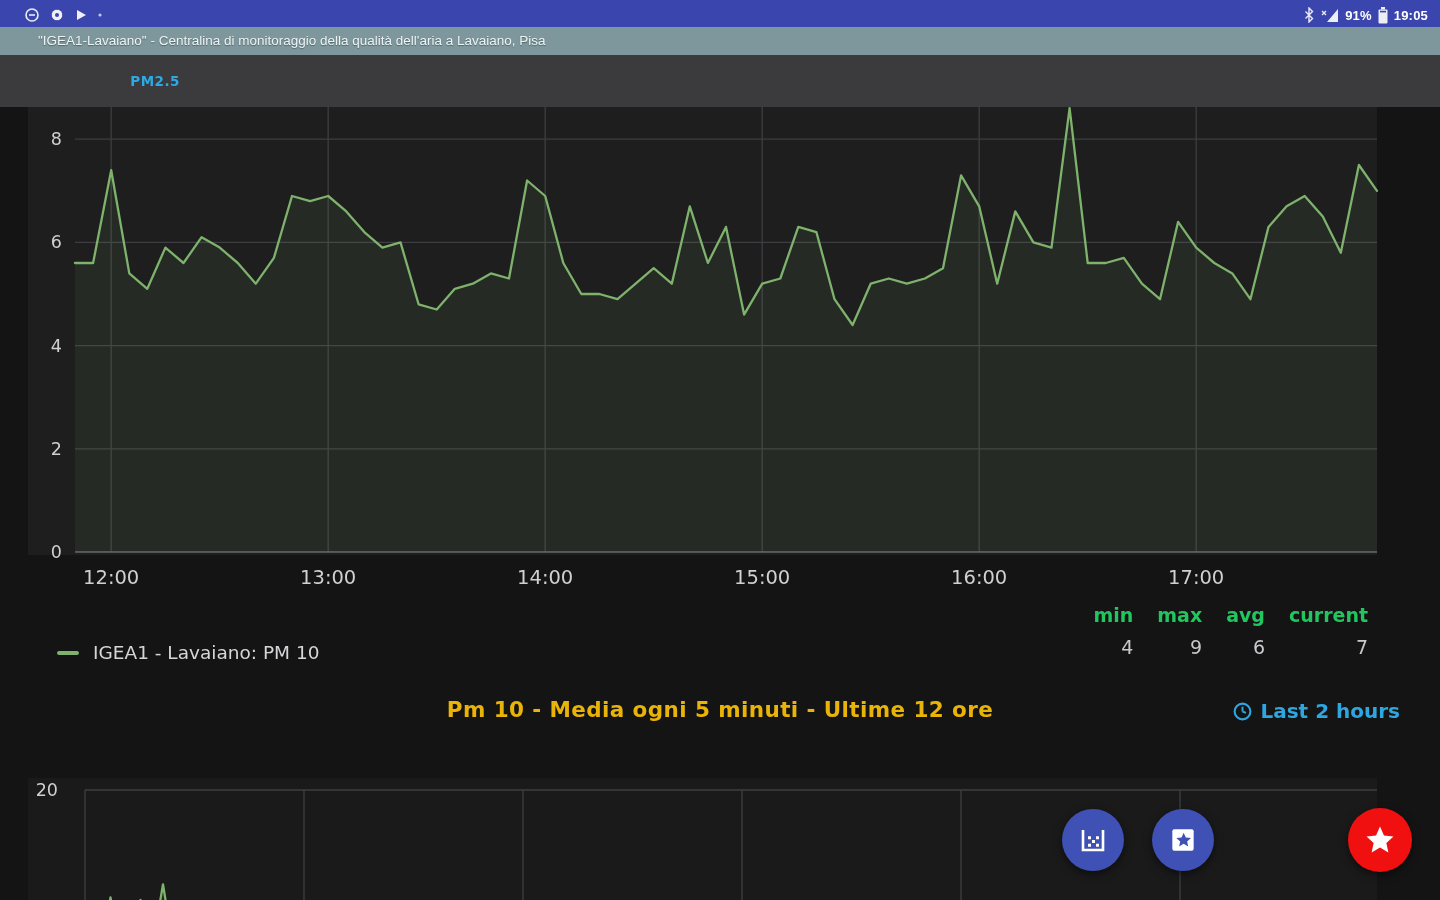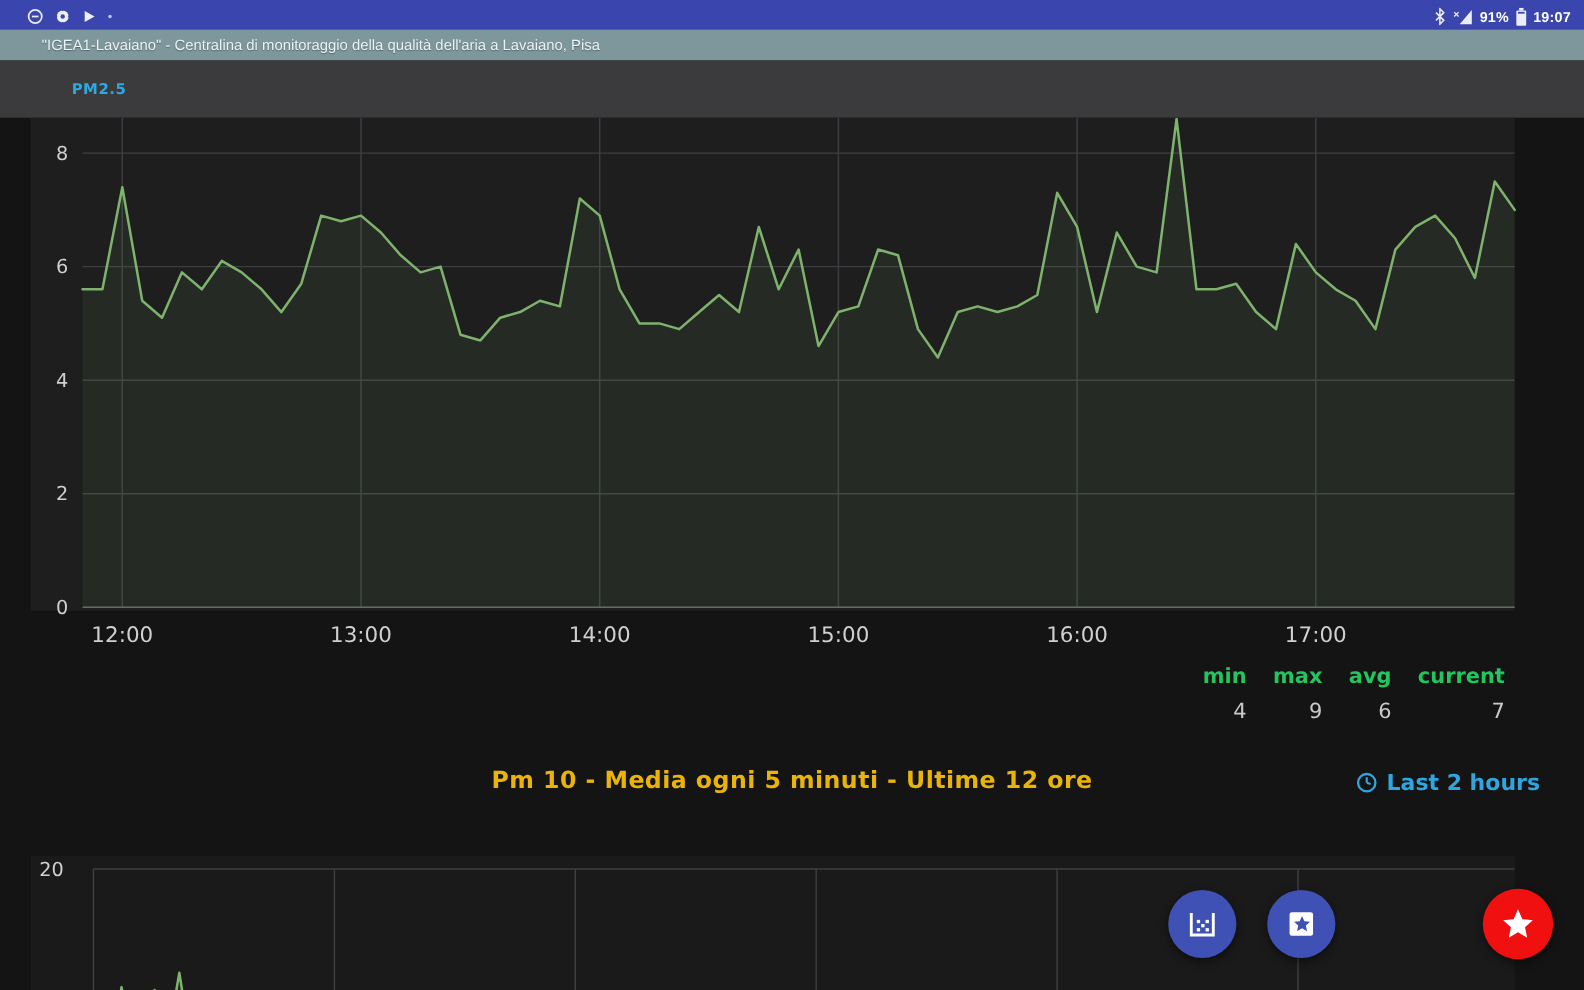--- a/index.html
+++ b/index.html
@@ -24,21 +24,21 @@
     background:#7e979c; color:#eef4f5; font-size:13.5px; line-height:28px;
     padding-left:38px; font-family:"Liberation Sans", sans-serif;
     text-shadow:0 1px 1px rgba(20,40,45,.45); white-space:nowrap;
   }
   
   .tab-bar {
     position:absolute; top:55px; left:0; width:1440px; height:52px;
     background:#3b3b3d; display:flex;
   }
   .tab {
-    width:180px; height:52px; display:flex; align-items:center; justify-content:center;
+    width:180px; height:52px; display:flex; align-items:center; justify-content:flex-end;
     color:#2fa9e4; font-weight:bold; font-size:13.5px; letter-spacing:.5px;
     position:relative; cursor:pointer;
   }
   .tab.active { color:#ffffff;margin-top:36px; }
   .tab-underline {
     position:absolute; left:0; bottom:0; width:100%; height:4px; background:#fdfdfd;
   }
   
   .chart-main  { position:absolute; top:107px; left:0; width:1440px; height:493px; }
   .chart-bottom{ position:absolute; top:778px; left:0; width:1440px; height:165px; }
@@ -113,21 +113,21 @@
           <line x1="1" y1="3" x2="5" y2="7"></line>
             <line x1="5" y1="3" x2="1" y2="7"></line>
         </g>
       </svg>
       <span class="sb-txt">91%</span>
       <svg width="10" height="17" viewBox="0 0 10 17">
         <rect x="3" y="0" width="4" height="2.5" fill="#ffffff" opacity=".9"></rect>
         <rect x="0.5" y="2.5" width="9" height="14" rx="1" fill="#ffffff" opacity=".9"></rect>
         <rect x="2" y="3.8" width="6" height="1.6" fill="#3a46ad"></rect>
       </svg>
-      <span class="sb-txt">19:07</span>
+      <span class="sb-txt">19:05</span>
     </div>
   </div>
 
   <div class="title-bar">
     <span>"IGEA1-Lavaiano" - Centralina di monitoraggio della qualità dell'aria a Lavaiano, Pisa</span>
   </div>
 
   <div class="tab-bar">
     <div class="tab">
       <span>PM2.5</span>
@@ -161,20 +161,24 @@
         <line x1="75" y1="135.39999999999998" x2="1377" y2="135.39999999999998" stroke="#3e3e42" stroke-width="1.3"></line>
         <text x="62" y="141.39999999999998" fill="#cfd0d2" font-size="17.5" text-anchor="end" font-family="DejaVu Sans, sans-serif">6</text>
         <line x1="75" y1="32.19999999999999" x2="1377" y2="32.19999999999999" stroke="#3e3e42" stroke-width="1.3"></line>
         <text x="62" y="38.19999999999999" fill="#cfd0d2" font-size="17.5" text-anchor="end" font-family="DejaVu Sans, sans-serif">8</text>
         <line x1="75" y1="445" x2="1377" y2="445" stroke="#67676c" stroke-width="1.5"></line>
         <polygon points="75.0,156.0 93.1,156.0 111.2,63.2 129.3,166.4 147.3,181.8 165.4,140.6 183.5,156.0 201.6,130.2 219.7,140.6 237.8,156.0 255.8,176.7 273.9,150.9 292.0,89.0 310.1,94.1 328.2,89.0 346.3,104.4 364.3,125.1 382.4,140.6 400.5,135.4 418.6,197.3 436.7,202.5 454.8,181.8 472.8,176.7 490.9,166.4 509.0,171.5 527.1,73.5 545.2,89.0 563.3,156.0 581.3,187.0 599.4,187.0 617.5,192.2 635.6,176.7 653.7,161.2 671.8,176.7 689.8,99.3 707.9,156.0 726.0,119.9 744.1,207.6 762.2,176.7 780.3,171.5 798.3,119.9 816.4,125.1 834.5,192.2 852.6,218.0 870.7,176.7 888.8,171.5 906.8,176.7 924.9,171.5 943.0,161.2 961.1,68.3 979.2,99.3 997.2,176.7 1015.3,104.4 1033.4,135.4 1051.5,140.6 1069.6,1.2 1087.7,156.0 1105.8,156.0 1123.8,150.9 1141.9,176.7 1160.0,192.2 1178.1,114.8 1196.2,140.6 1214.3,156.0 1232.3,166.4 1250.4,192.2 1268.5,119.9 1286.6,99.3 1304.7,89.0 1322.8,109.6 1340.8,145.7 1358.9,58.0 1377.0,83.8 1377,445 75,445" fill="#7EB26D" opacity="0.09"></polygon>
         <polyline points="75.0,156.0 93.1,156.0 111.2,63.2 129.3,166.4 147.3,181.8 165.4,140.6 183.5,156.0 201.6,130.2 219.7,140.6 237.8,156.0 255.8,176.7 273.9,150.9 292.0,89.0 310.1,94.1 328.2,89.0 346.3,104.4 364.3,125.1 382.4,140.6 400.5,135.4 418.6,197.3 436.7,202.5 454.8,181.8 472.8,176.7 490.9,166.4 509.0,171.5 527.1,73.5 545.2,89.0 563.3,156.0 581.3,187.0 599.4,187.0 617.5,192.2 635.6,176.7 653.7,161.2 671.8,176.7 689.8,99.3 707.9,156.0 726.0,119.9 744.1,207.6 762.2,176.7 780.3,171.5 798.3,119.9 816.4,125.1 834.5,192.2 852.6,218.0 870.7,176.7 888.8,171.5 906.8,176.7 924.9,171.5 943.0,161.2 961.1,68.3 979.2,99.3 997.2,176.7 1015.3,104.4 1033.4,135.4 1051.5,140.6 1069.6,1.2 1087.7,156.0 1105.8,156.0 1123.8,150.9 1141.9,176.7 1160.0,192.2 1178.1,114.8 1196.2,140.6 1214.3,156.0 1232.3,166.4 1250.4,192.2 1268.5,119.9 1286.6,99.3 1304.7,89.0 1322.8,109.6 1340.8,145.7 1358.9,58.0 1377.0,83.8" fill="none" stroke="#7EB26D" stroke-width="2.3" stroke-linejoin="round" stroke-linecap="round"></polyline>
       </svg>
   </div>
 
+  <div class="legend-row">
+    <div class="legend-swatch"></div>
+    <span>IGEA1 - Lavaiano: PM 10</span>
+  </div>
 
   <div class="stats">
     <div class="hd">min</div>
     <div class="hd">max</div>
     <div class="hd">avg</div>
     <div class="hd">current</div>
     <div class="vl">4</div>
     <div class="vl">9</div>
     <div class="vl">6</div>
     <div class="vl">7</div>

